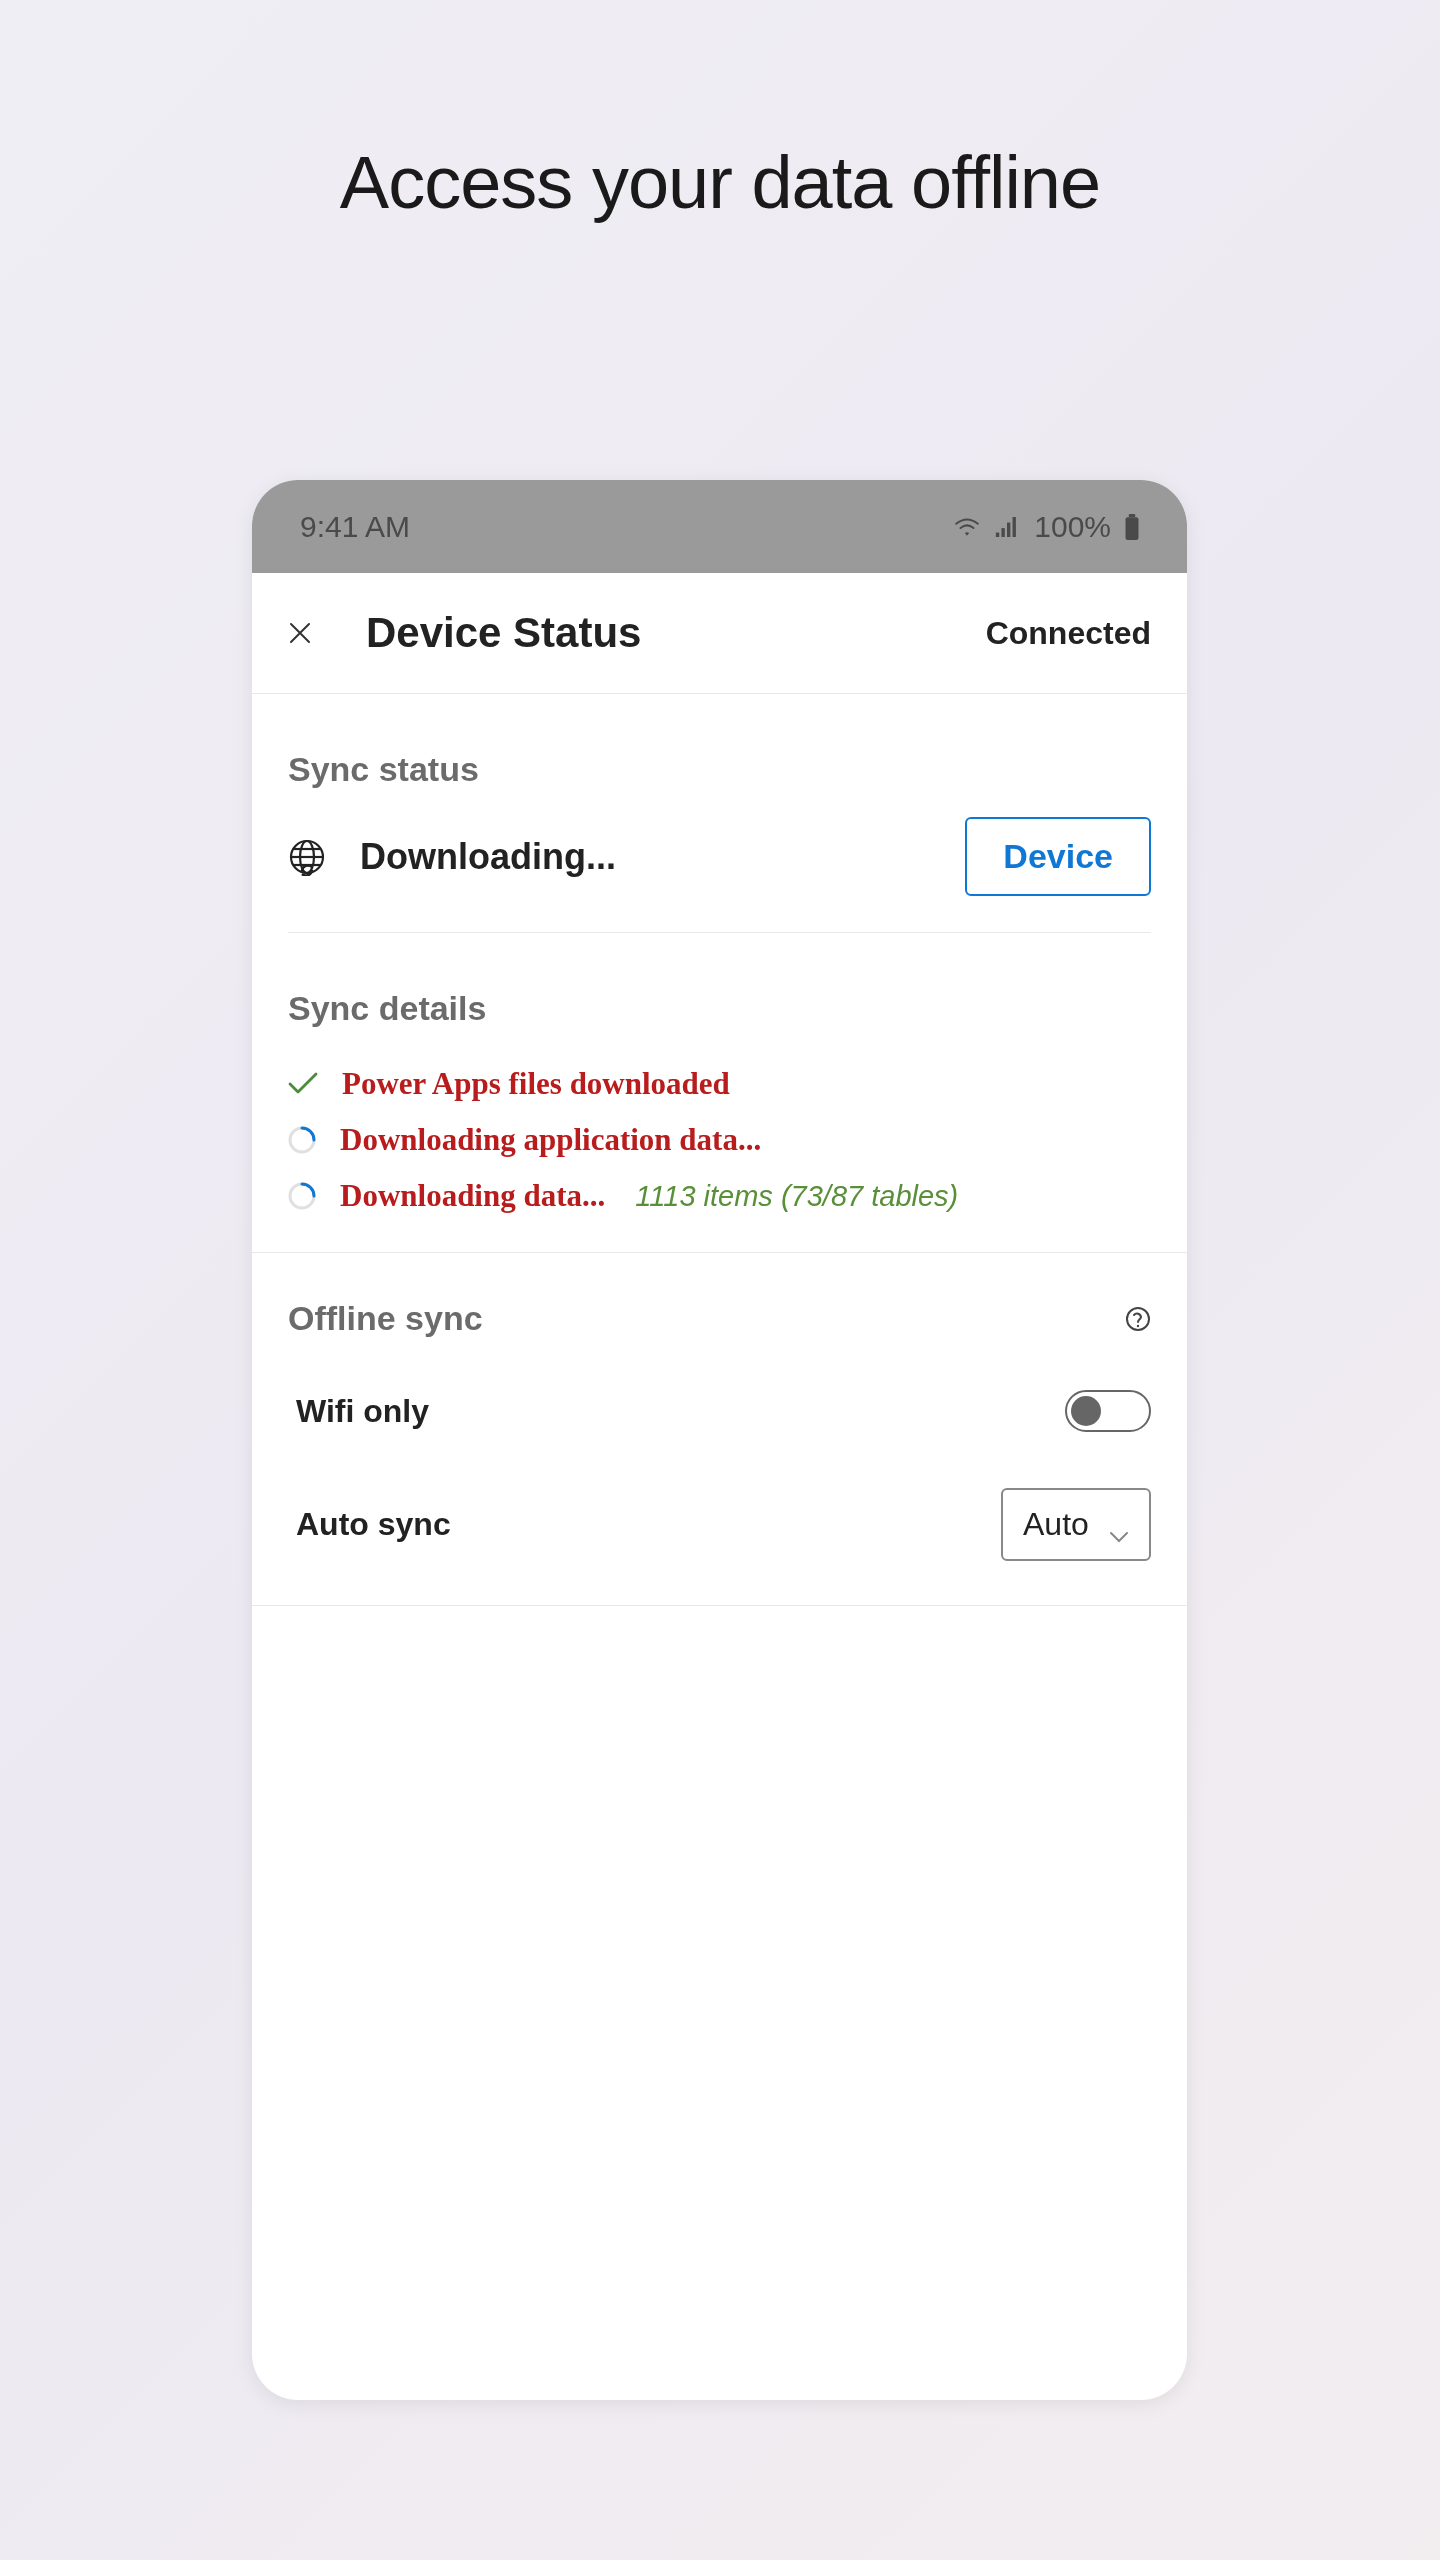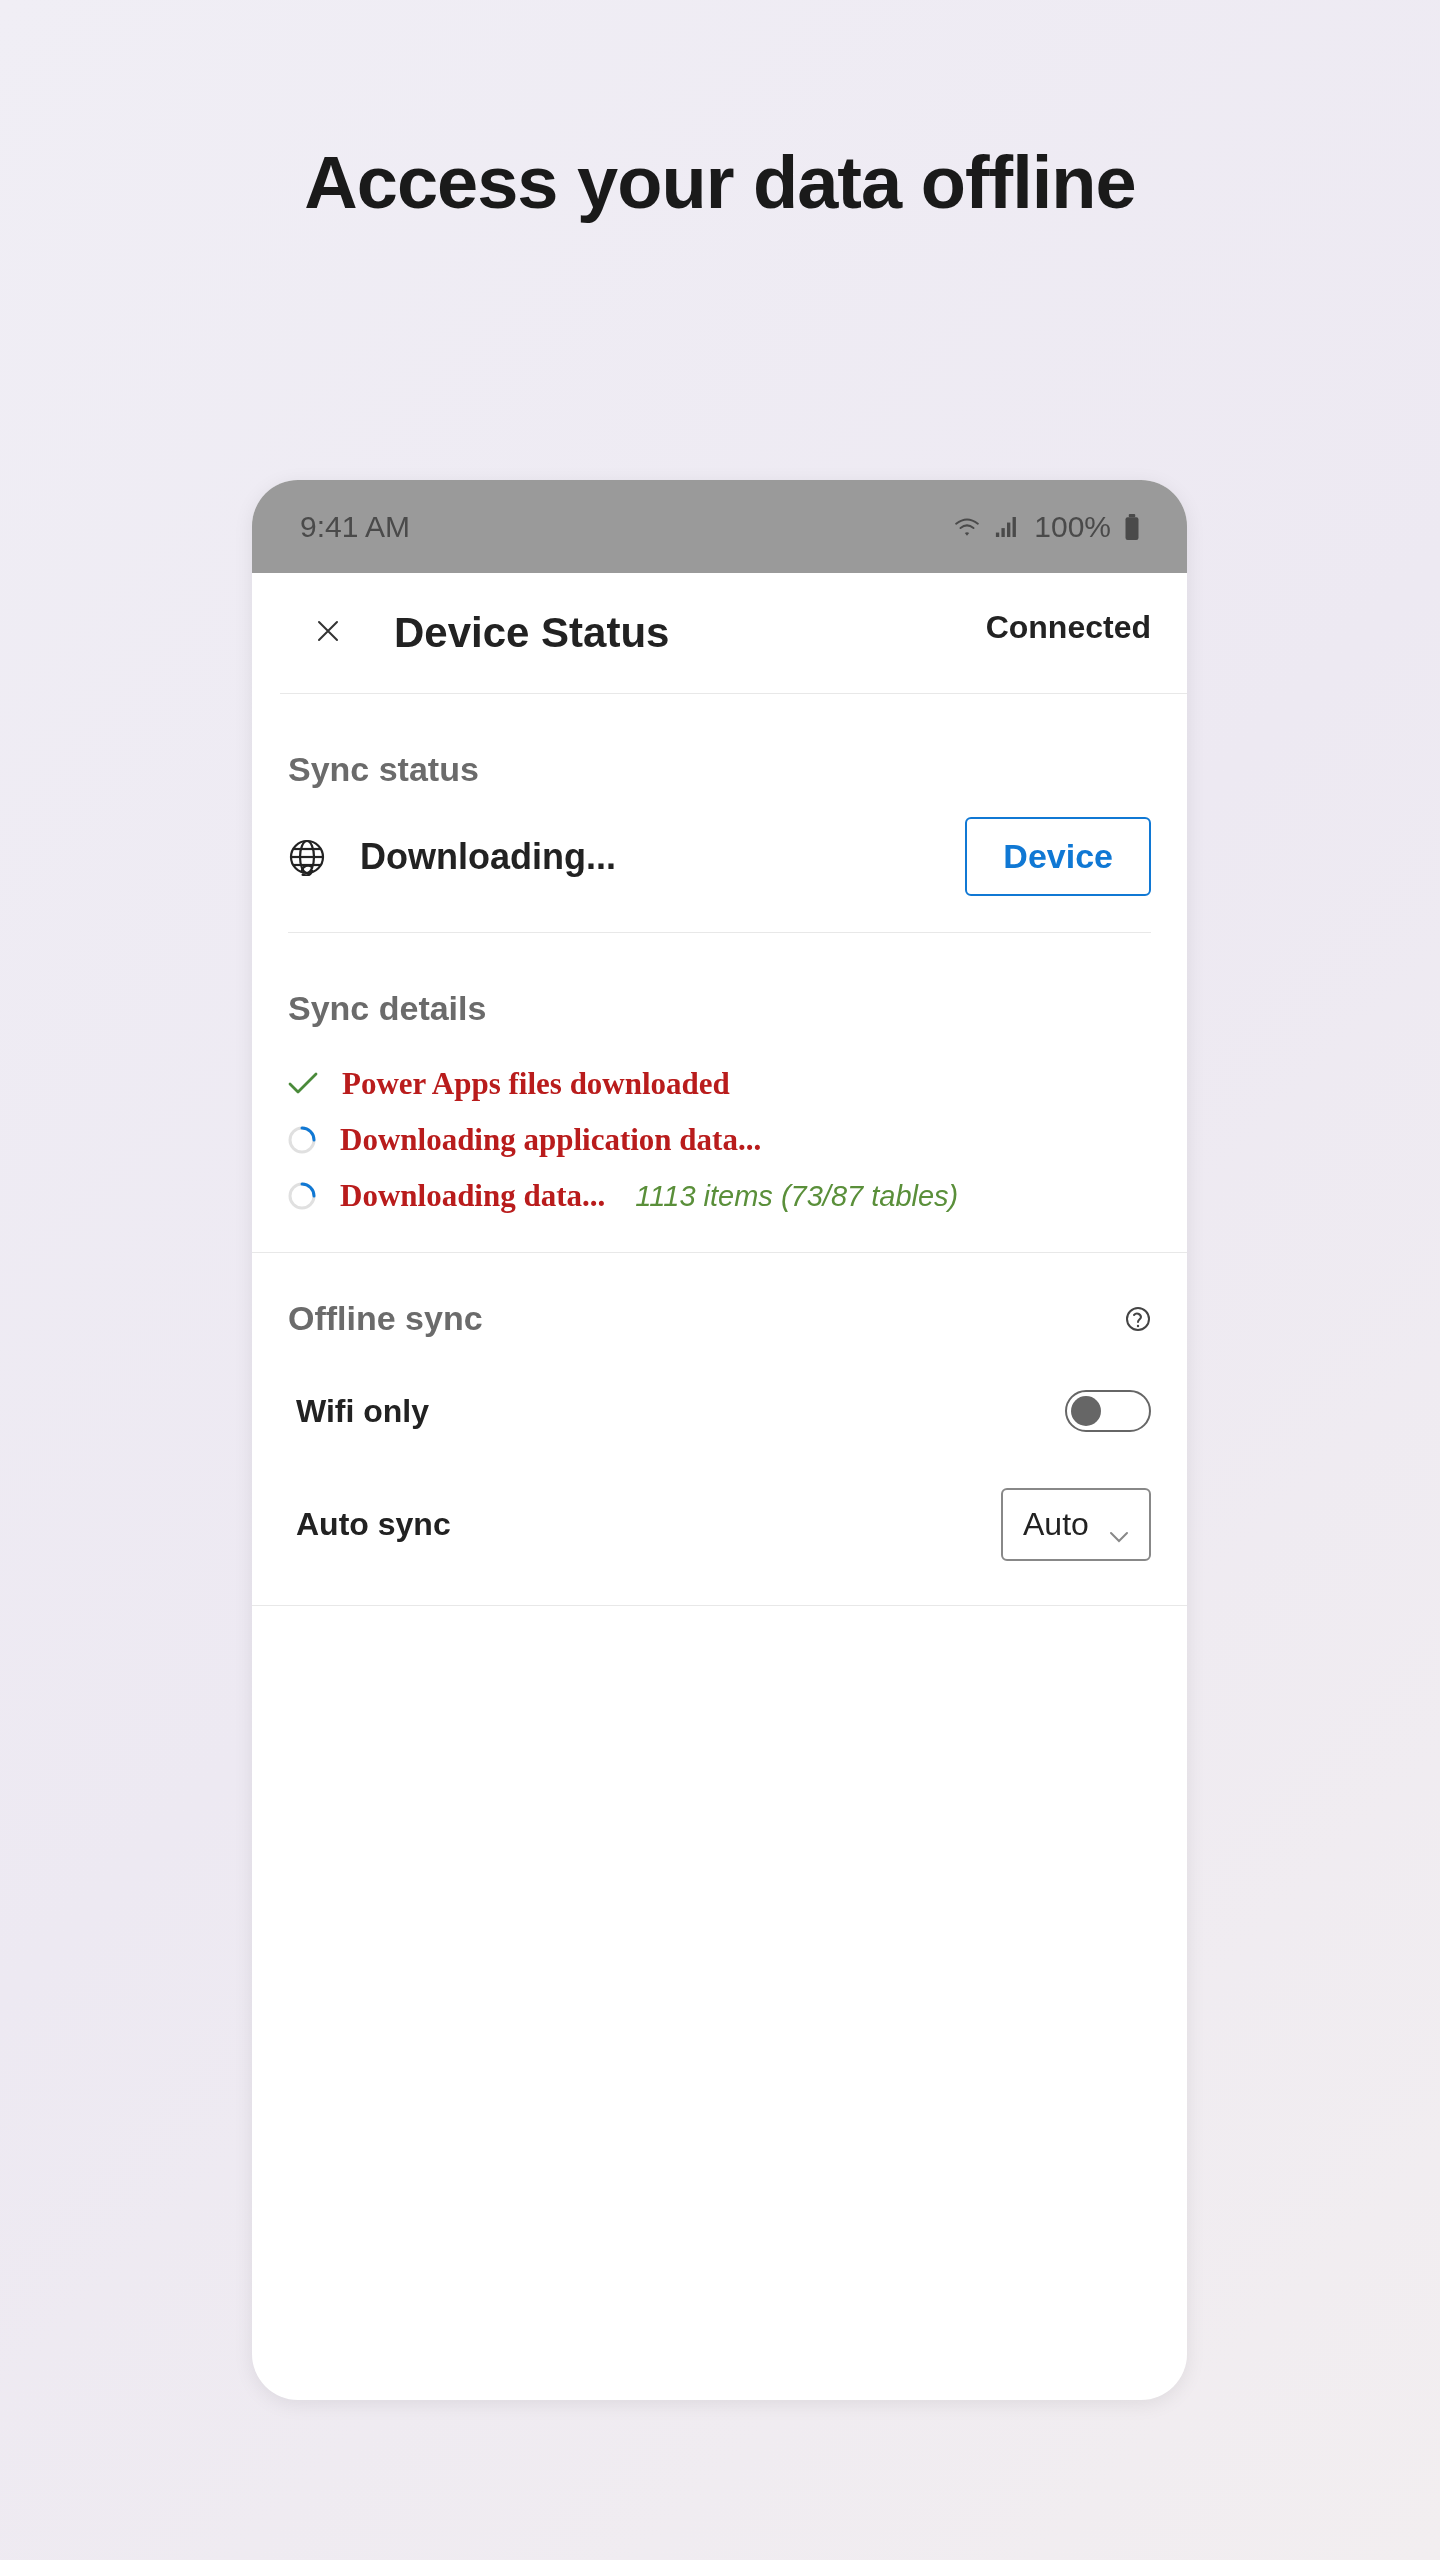--- a/index.html
+++ b/index.html
@@ -5,21 +5,21 @@
     * { margin: 0; padding: 0; box-sizing: border-box; }
     body {
       width: 1440px;
       height: 2560px;
       background: linear-gradient(135deg, #f0eef5 0%, #ede9f2 50%, #f2eef0 100%);
       font-family: -apple-system, BlinkMacSystemFont, 'Segoe UI', sans-serif;
       position: relative;
     }
     .page-title {
       font-size: 74px;
-      font-weight: 700;
+      font-weight: 400;
       color: #1a1a1a;
       text-align: center;
       padding-top: 140px;
       letter-spacing: -1px;
     }
     .phone-frame {
       position: absolute;
       left: 252px;
       top: 480px;
       width: 935px;
@@ -54,24 +54,23 @@
     .wifi-icon, .signal-icon {
       width: 26px;
       height: 20px;
     }
     .battery-icon {
       width: 14px;
       height: 26px;
     }
     .header {
       display: flex;
-      align-items: flex-start;
+      align-items: center;
       padding: 36px 36px 36px 30px;
       border-bottom: 1px solid #e8e8e8;
-      margin-left: 28px;
     }
     .close-btn {
       width: 44px;
       height: 44px;
       display: flex;
       align-items: center;
       justify-content: center;
       cursor: pointer;
       margin-left: -4px;
     }

